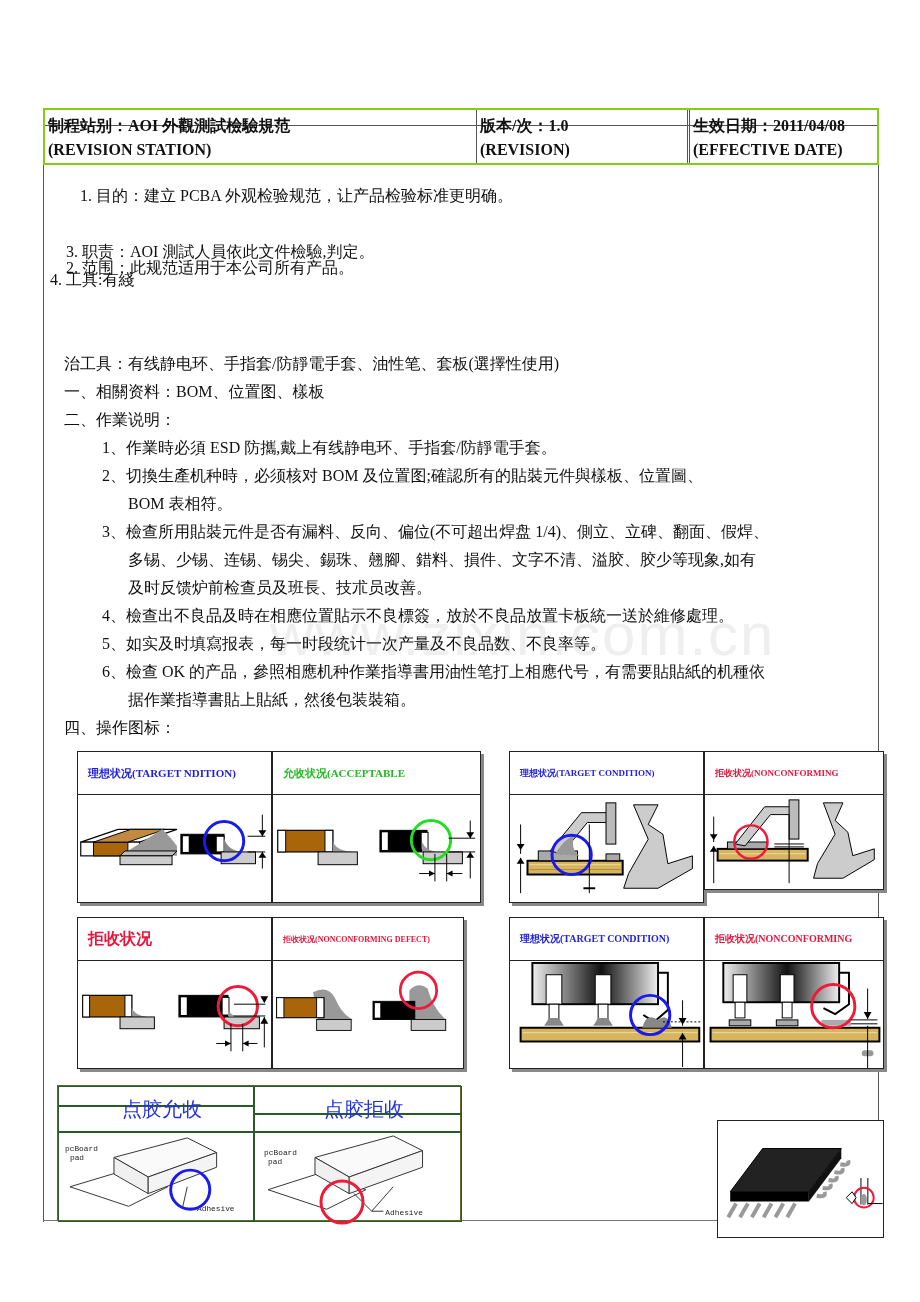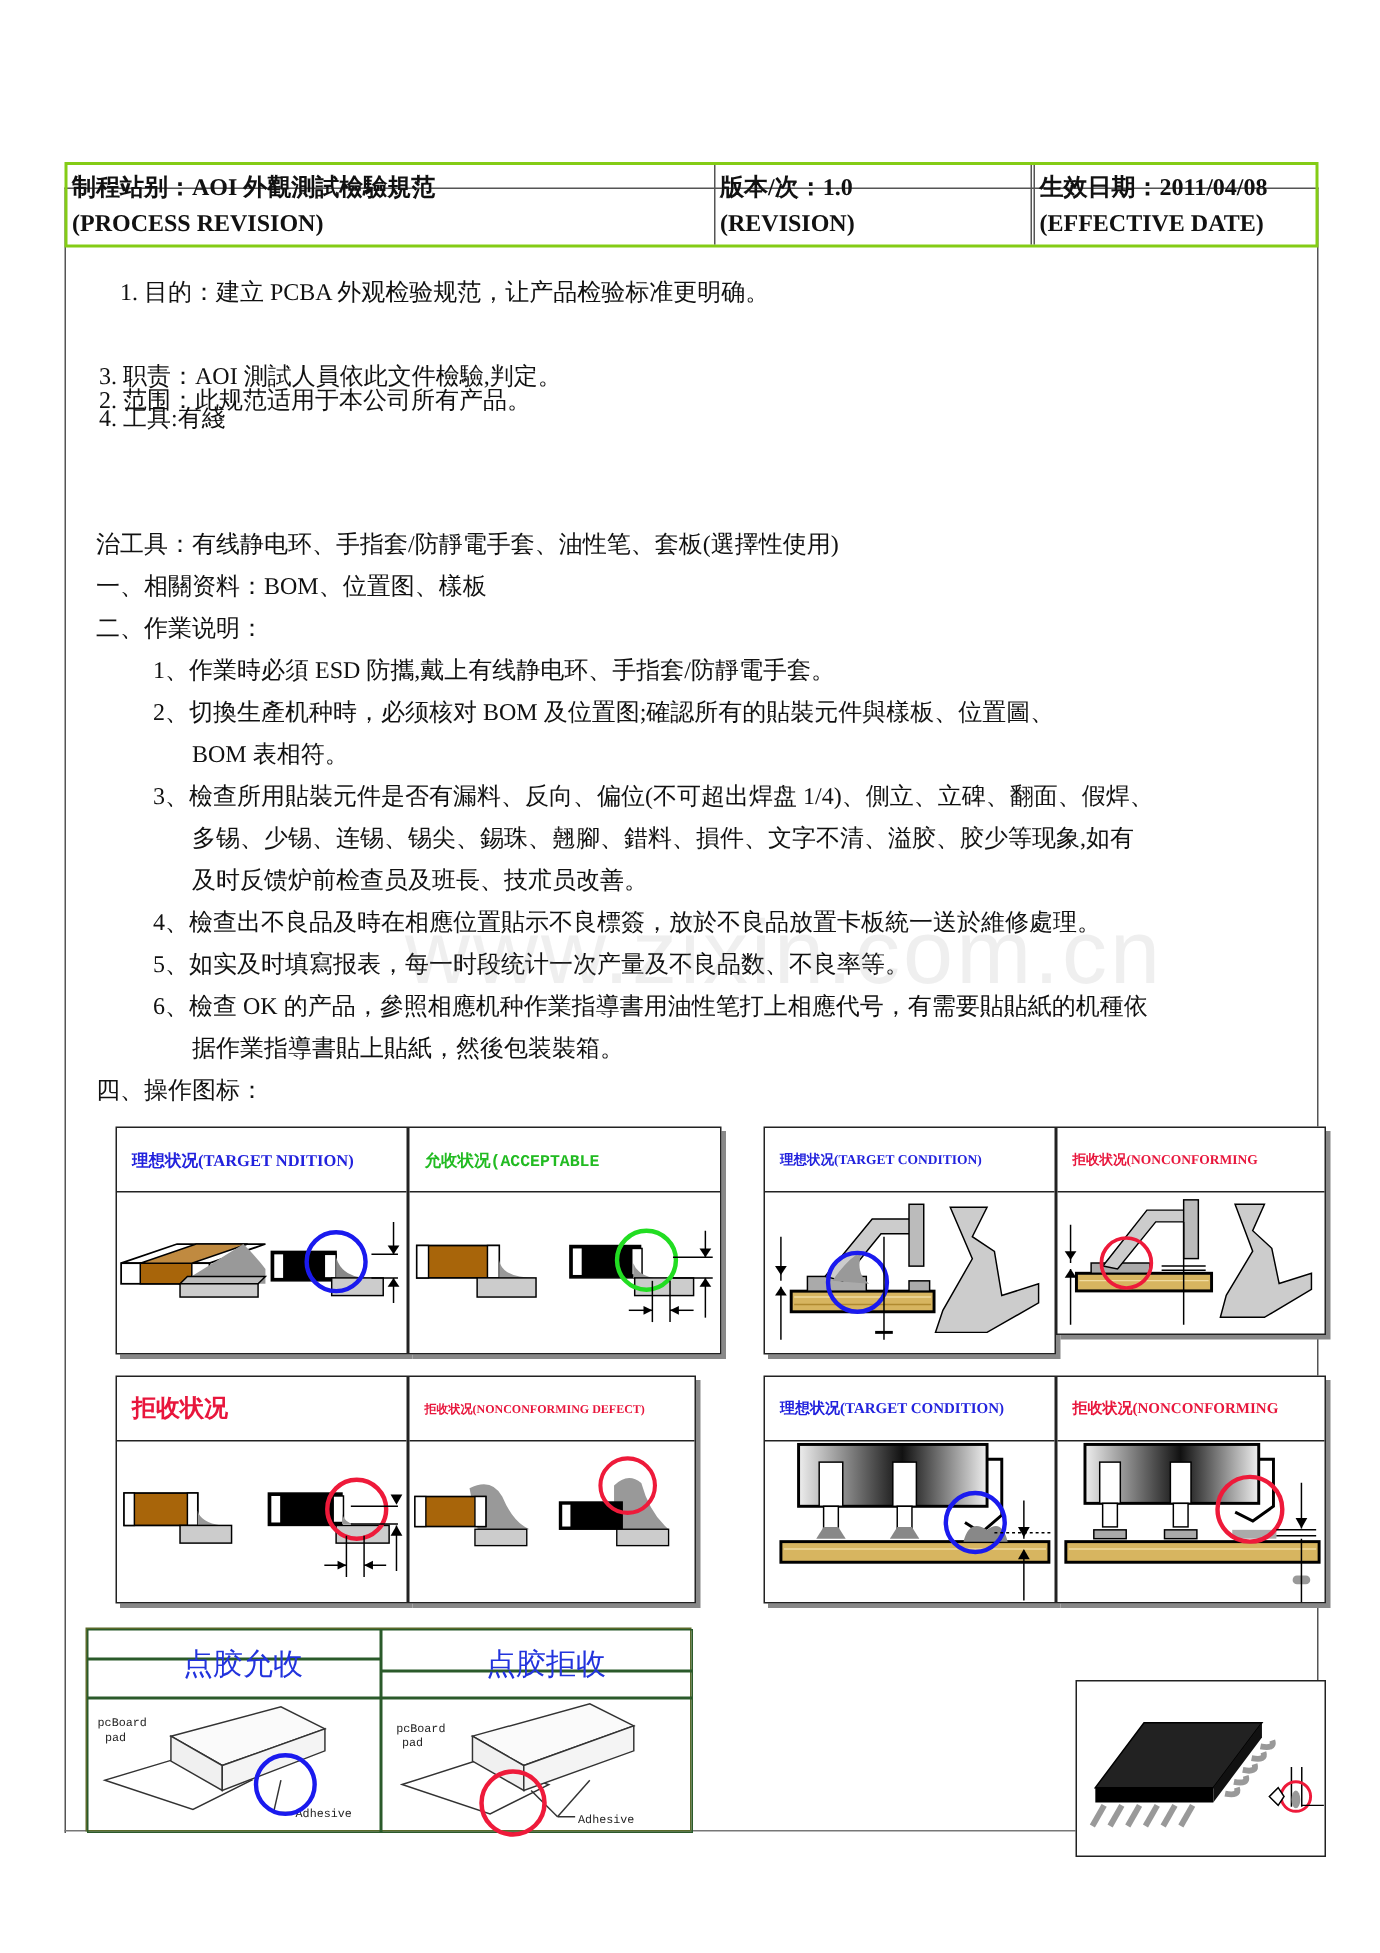--- a/index.html
+++ b/index.html
@@ -20,53 +20,53 @@
 
   .watermark { position: absolute; left: 270px; top: 600px; font-family: "Liberation Sans", sans-serif; font-size: 60px; color: rgba(120,120,120,0.12); letter-spacing: 2px; }
 
   
   .panel { position: absolute; background: #fff; border: 1.5px solid #222; margin-left: 20px; }
   .panel.shadow { box-shadow: 3px 3px 0 #888; }
   .panel-head { position: absolute; left: 0; right: 0; top: 0; border-bottom: 1.5px solid #222; font-family: "Liberation Serif", serif; font-weight: bold; font-size: 11px; display: flex; align-items: center; padding-left: 10px; white-space: nowrap; }
   .panel-body { position: absolute; left: 0; right: 0; bottom: 0; }
   .panel svg { position: absolute; left: 0; top: 0; width: 100%; height: 100%; }
   .blue { color: #2222dd; }
-  .green { color: #22bb22; font-family: Liberation Mono, monospace; }
+  .green { color: #22bb22; }
   .red { color: #e8163c; }
 
   .glue-table { position: absolute; border: 1px solid #5a6a2a; }
   .glue-cell { position: absolute; border: 1px solid #2a5a2a; }
   .glue-label { position: absolute; font-family: "DejaVu Sans", sans-serif; font-size: 20px; color: #2233dd; white-space: nowrap; }
   .tiny { font-family: "Liberation Mono", monospace; font-size: 8px; fill: #222; }
 </style>
 </head>
 <body>
 
 <div class="doc-frame"></div>
 <div class="doc-bottom-line"></div>
 
 <div class="header-row">
   <div class="header-cell hc1">
     <div>制程站别：AOI 外觀測試檢驗規范</div>
-    <div>(PROCESS REVISION)</div>
+    <div>(REVISION STATION)</div>
   </div>
   <div class="header-cell hc2">
     <div>版本/次：1.0</div>
     <div>(REVISION)</div>
   </div>
   <div class="header-cell hc3">
     <div>生效日期：2011/04/08</div>
     <div>(EFFECTIVE DATE)</div>
   </div>
 </div>
 
 <div class="text-line" style="left:80px;top:185px;">1.  目的：建立 PCBA 外观检验规范，让产品检验标准更明确。</div>
 <div class="text-line" style="left:66px;top:213px;margin-top:44px;">2.  范围：此规范适用于本公司所有产品。</div>
 <div class="text-line" style="left:66px;top:241px;">3.  职责：AOI 測試人員依此文件檢驗,判定。</div>
-<div class="text-line" style="left:66px;top:269px;">4.  工具:有綫</div>
+<div class="text-line" style="left:50px;top:269px;">4.  工具:有綫</div>
 
 <div class="text-line" style="left:64px;top:353px;">治工具：有线静电环、手指套/防靜電手套、油性笔、套板(選擇性使用)</div>
 <div class="text-line" style="left:64px;top:381px;">一、相關资料：BOM、位置图、樣板</div>
 <div class="text-line" style="left:64px;top:409px;">二、作業说明：</div>
 
 <div class="text-line" style="left:102px;top:437px;">1、作業時必須 ESD 防攜,戴上有线静电环、手指套/防靜電手套。</div>
 <div class="text-line" style="left:102px;top:465px;">2、切換生產机种時，必须核对 BOM 及位置图;確認所有的貼裝元件與樣板、位置圖、</div>
 <div class="text-line" style="left:128px;top:493px;">BOM 表相符。</div>
 <div class="text-line" style="left:102px;top:521px;">3、檢查所用貼裝元件是否有漏料、反向、偏位(不可超出焊盘 1/4)、側立、立碑、翻面、假焊、</div>
 <div class="text-line" style="left:128px;top:549px;">多锡、少锡、连锡、锡尖、錫珠、翹腳、錯料、損件、文字不清、溢胶、胶少等现象,如有</div>

